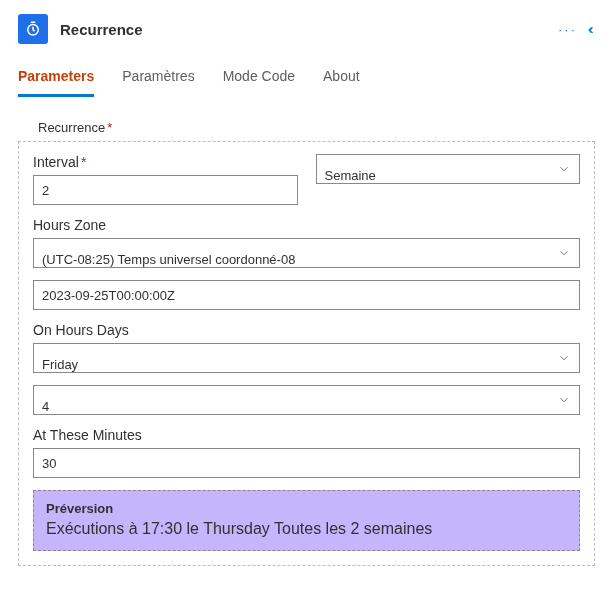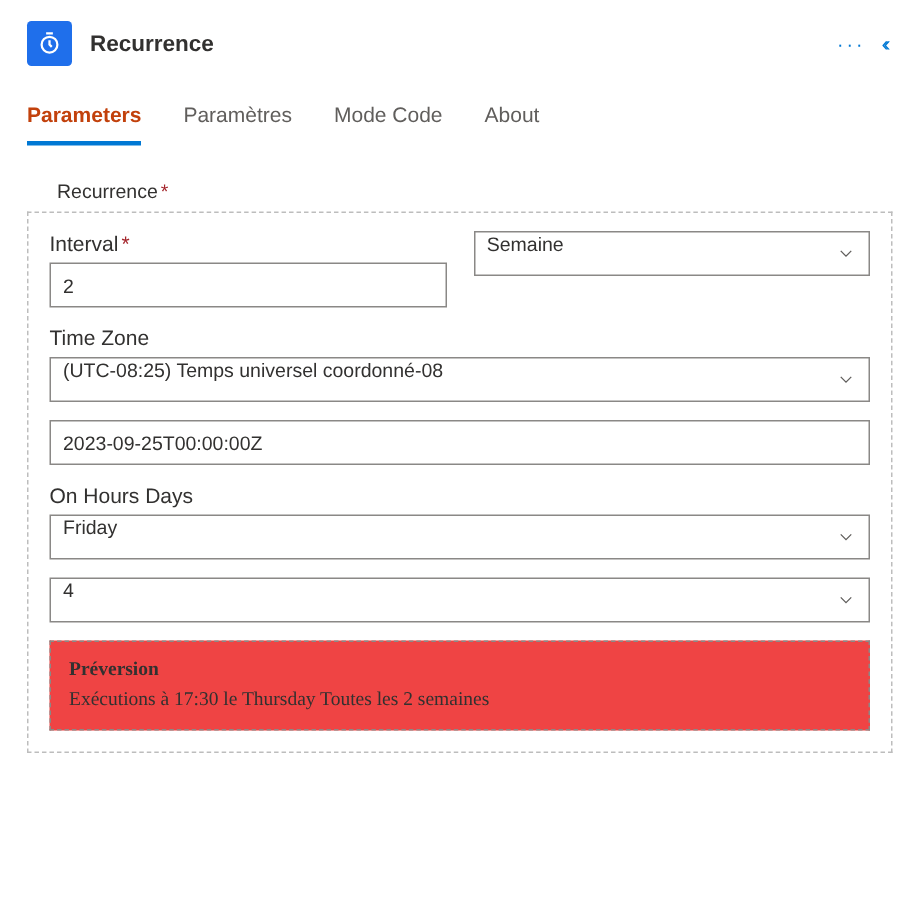--- a/index.html
+++ b/index.html
@@ -105,44 +105,43 @@
     font-family: inherit;
     background: #ffffff;
     color:#323130;
   }
   .select-wrap {
     position: relative;
     height: 30px;
     border: 1px solid #8a8886;
     background: #ffffff;
     display: flex;
-    align-items: flex-start;
+    align-items: flex-end;
     padding: 0 28px 0 8px;
     cursor: pointer;
   }
   .select-wrap .chev {
     position: absolute;
     right: 8px;
     top: 50%;
     transform: translateY(-50%);
     pointer-events: none;
   }
   .preview {
     border: 1px dashed #8a8886;
-    background: #ef4444;
+    background: #c4b5fd;
     padding: 10px 12px 12px 12px;
-    font-family: Liberation Serif, serif;
   }
   .preview-title {
     font-weight: 600;
     font-size: 13px;
     margin-bottom: 4px;
   }
   .preview-text {
-    font-size: 13px;
+    font-size: 16px;
     color: #323130;
   }
   svg { display:block; }
 </style>
 </head>
 <body>
 
 <div class="panel">
 
   <div class="header">
@@ -187,21 +186,21 @@
             <svg width="14" height="14" viewBox="0 0 24 24" fill="none" stroke="#605e5c" stroke-width="1.5">
                 <path d="M6 9l6 6 6-6"></path>
               </svg>
           </span>
         </div>
       </div>
     </div>
 
     <div class="row">
       <div class="col">
-        <div class="field-label">Time Zone</div>
+        <div class="field-label">Hours Zone</div>
         <div class="select-wrap">
           <span>(UTC-08:25) Temps universel coordonné-08</span>
           <span class="chev">
             <svg width="14" height="14" viewBox="0 0 24 24" fill="none" stroke="#605e5c" stroke-width="1.5">
                 <path d="M6 9l6 6 6-6"></path>
               </svg>
           </span>
         </div>
       </div>
     </div>
@@ -232,20 +231,26 @@
           <span>4</span>
           <span class="chev">
             <svg width="14" height="14" viewBox="0 0 24 24" fill="none" stroke="#605e5c" stroke-width="1.5">
                 <path d="M6 9l6 6 6-6"></path>
               </svg>
           </span>
         </div>
       </div>
     </div>
 
+    <div class="row">
+      <div class="col">
+        <div class="field-label">At These Minutes</div>
+        <input class="text-input" value="30" style="">
+      </div>
+    </div>
 
     <div class="preview">
       <div class="preview-title">Préversion</div>
       <div class="preview-text">Exécutions à 17:30 le Thursday Toutes les 2 semaines</div>
     </div>
 
   </div>
 </div>
 
 </body></html>

